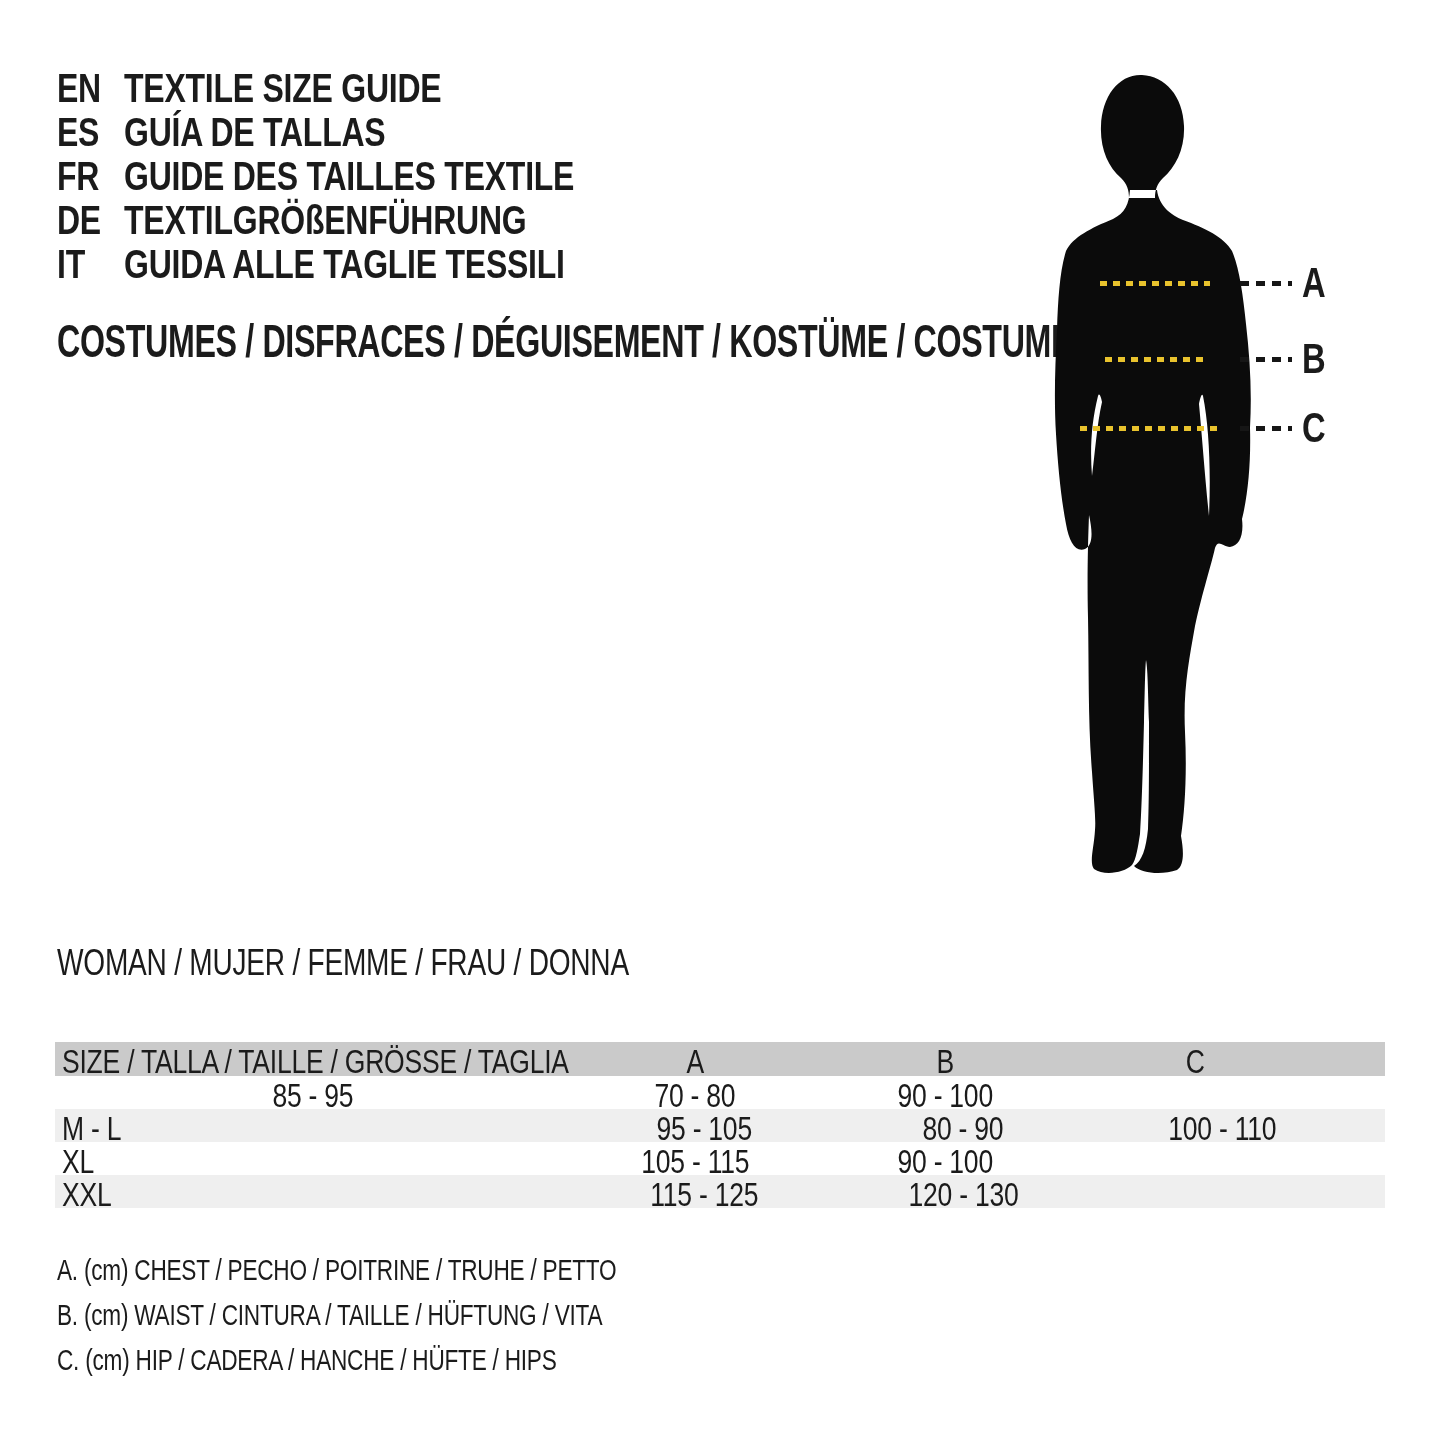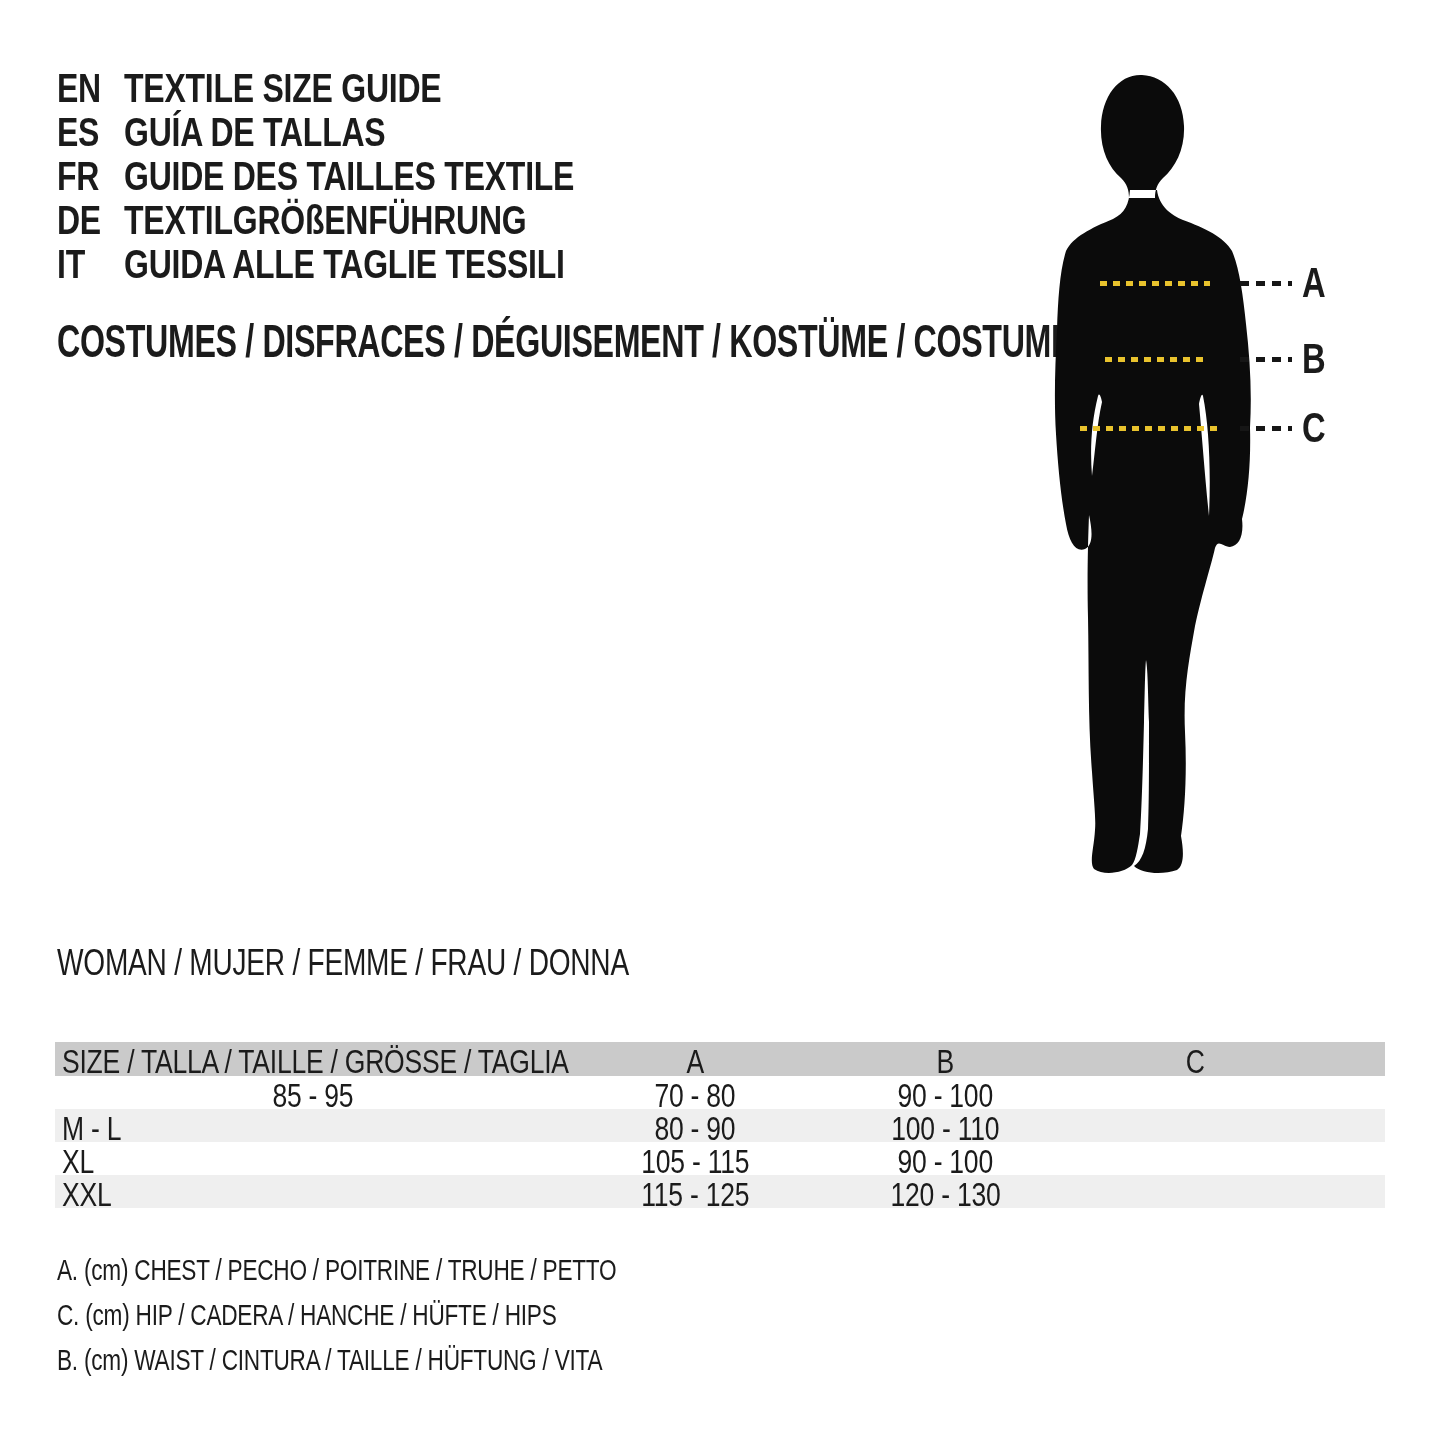--- a/index.html
+++ b/index.html
@@ -44,21 +44,21 @@
   .mline.connector{background:repeating-linear-gradient(90deg,var(--dash-black) 0 9px,transparent 9px 16px);}
   .mletter{position:absolute;font-size:42px;font-weight:700;line-height:42px;}
 
   
   .gender{position:absolute;left:57px;top:944px;font-size:36px;line-height:38px;font-weight:500;}
 
   
   .table{position:absolute;left:55px;top:1002px;width:1330px;font-size:34px;font-weight:500;margin-top:40px;}
   .trow{display:grid;grid-template-columns:515px 250px 250px 250px 1fr;align-items:center;height:33px;}
   .trow.head{height:34px;background:var(--hdr-bg);}
-  .trow.alt{background:var(--alt-bg);}
+  .trow.alt{background:var(--alt-bg);gap:9px;}
   .tcell{overflow:visible;white-space:nowrap;}
   .tcell.left{text-align:left;padding-left:7px;}
   .tcell.center{text-align:center;}
 
   
   .legend{position:absolute;left:57px;top:1248px;}
   .legend-line{height:45px;line-height:45px;font-size:29px;font-weight:500;}
 </style>
 </head>
 <body>
@@ -172,20 +172,21 @@
 
   <div class="trow">
     <div class="tcell center"><span class="cx-c">85 - 95</span></div>
     <div class="tcell center"><span class="cx-c">70 - 80</span></div>
     <div class="tcell center"><span class="cx-c">90 - 100</span></div>
     <div class="tcell"></div>
   </div>
 
   <div class="trow alt">
     <div class="tcell left"><span class="cx">M - L</span></div>
+    <div class="tcell center"><span class="cx-c">95 - 105</span></div>
     <div class="tcell center"><span class="cx-c">80 - 90</span></div>
     <div class="tcell center"><span class="cx-c">100 - 110</span></div>
     <div class="tcell"></div>
   </div>
 
   <div class="trow">
     <div class="tcell left"><span class="cx">XL</span></div>
     <div class="tcell center"><span class="cx-c">105 - 115</span></div>
     <div class="tcell center"><span class="cx-c">90 - 100</span></div>
     <div class="tcell"></div>
@@ -194,15 +195,15 @@
   <div class="trow alt">
     <div class="tcell left"><span class="cx">XXL</span></div>
     <div class="tcell center"><span class="cx-c">115 - 125</span></div>
     <div class="tcell center"><span class="cx-c">120 - 130</span></div>
     <div class="tcell"></div>
   </div>
 </div>
 
 <div class="legend">
   <div class="legend-line"><span class="cx">A. (cm) CHEST / PECHO / POITRINE / TRUHE / PETTO</span></div>
+  <div class="legend-line"><span class="cx">B. (cm) WAIST / CINTURA / TAILLE / HÜFTUNG / VITA</span></div>
   <div class="legend-line"><span class="cx">C. (cm) HIP / CADERA / HANCHE / HÜFTE / HIPS</span></div>
-  <div class="legend-line"><span class="cx">B. (cm) WAIST / CINTURA / TAILLE / HÜFTUNG / VITA</span></div>
 </div>
 
 </body></html>

